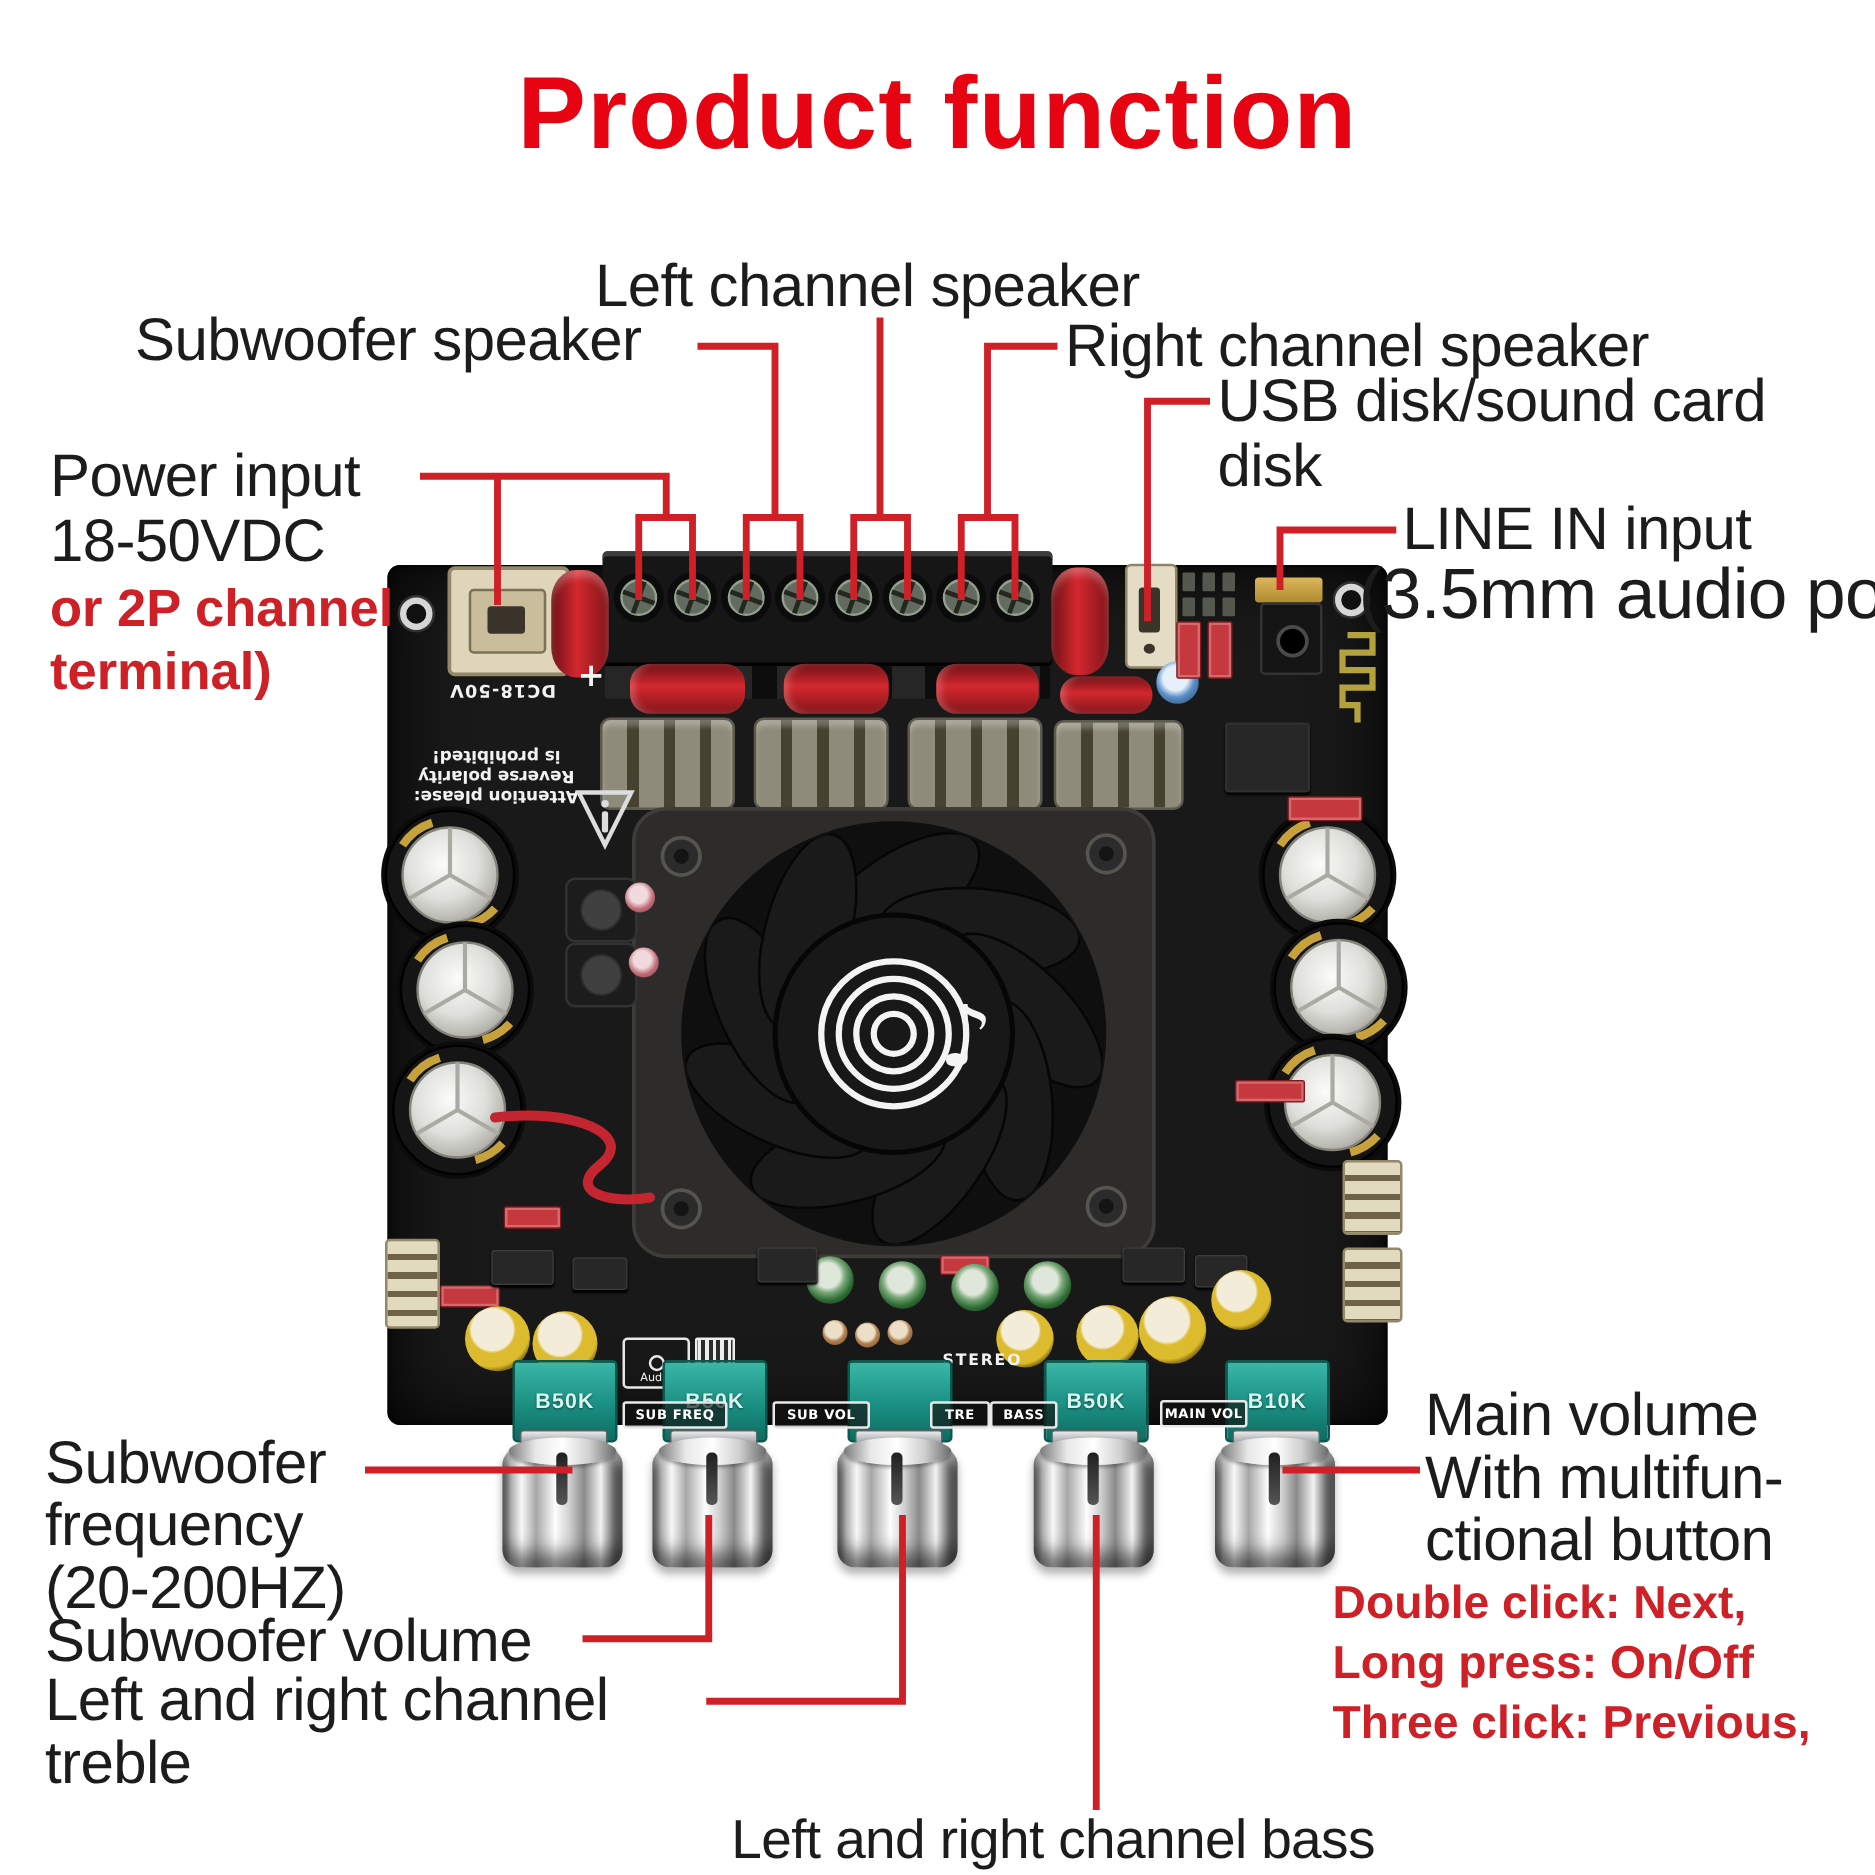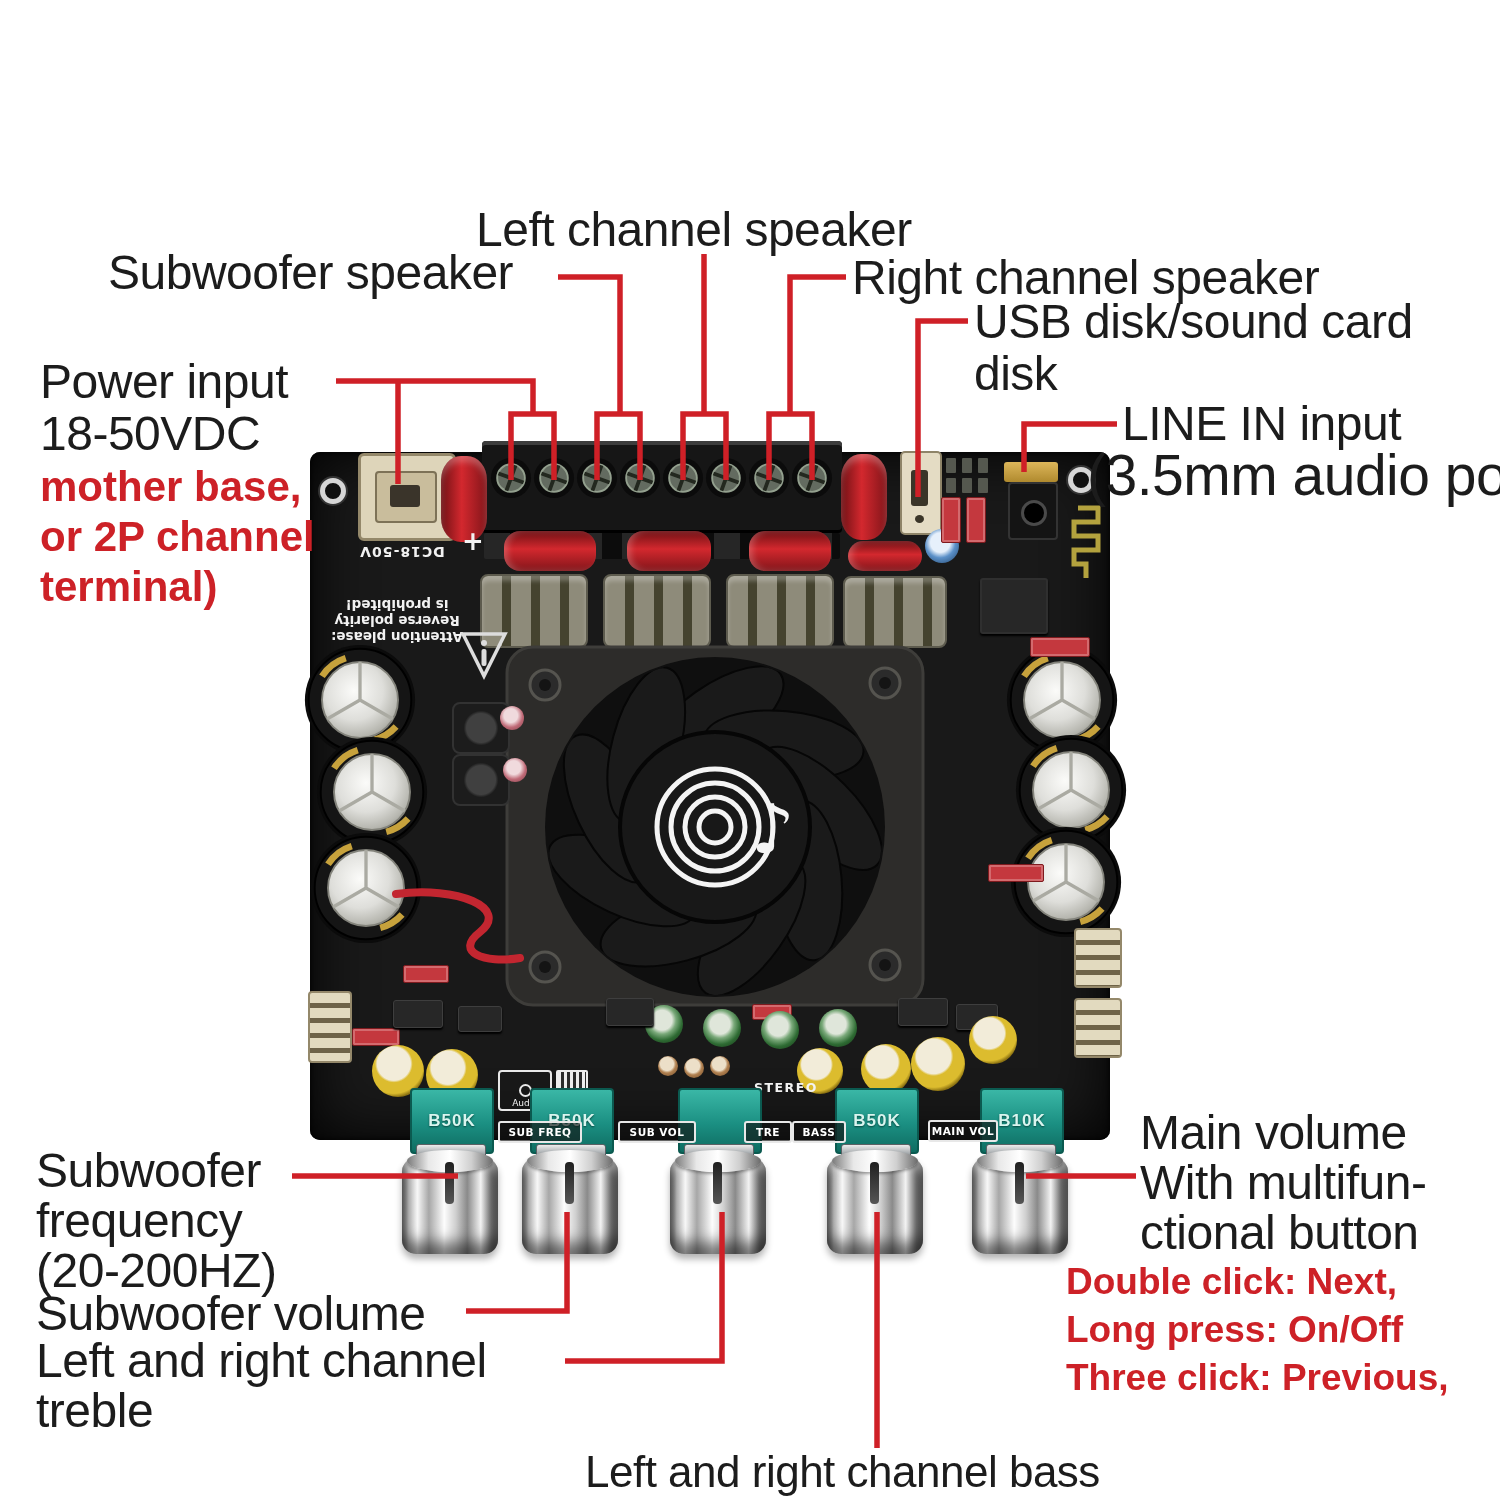--- a/index.html
+++ b/index.html
@@ -88,20 +88,21 @@
       <symbol id="scrSym" viewBox="0 0 44 44">
         <circle cx="22" cy="22" r="21" fill="#0b0b0b"></circle>
         <circle cx="22" cy="22" r="14.5" fill="#636b60" stroke="#93a08e" stroke-width="2"></circle>
         <g stroke="#23281f" stroke-width="4" transform="rotate(20 22 22)">
             <path d="M8 22 H36 M22 8 V36" fill="none"></path>
           </g>
       </symbol>
     </defs>
   </svg>
 
+  <div class="title">Product function</div>
 
   <div class="board a"></div>
 
   <div class="a hole" style="left:320px;top:478px;width:16px;height:16px"></div>
   <div class="a hole" style="left:1068px;top:467px;width:16px;height:16px"></div>
 
   <div class="a" style="left:358px;top:453px;width:92px;height:82px;background:#ded5ba;border:3px solid #94886a;border-radius:6px">
     <div class="a" style="left:14px;top:15px;width:58px;height:48px;background:#c9bd9c;border:2px solid #7d7257;border-radius:4px"></div>
     <div class="a" style="left:29px;top:29px;width:30px;height:22px;background:#3a342a;border-radius:3px"></div>
   </div>
@@ -362,21 +363,20 @@
     <path d="M565 1361 H722 V1212"></path>
     <path d="M877 1212 V1448"></path>
     <path d="M1026 1176 H1136"></path>
   </svg>
 
   <div class="callout" style="left:40px;top:356px">
     <span>Power input</span>
     <span>18-50VDC</span>
   </div>
   <div class="rednote" style="left:40px;top:462px">
-    <span>mother base,</span>
     <span>or 2P channel</span>
     <span>terminal)</span>
   </div>
   <div class="callout" style="left:108px;top:247px">Subwoofer speaker</div>
   <div class="callout" style="left:476px;top:204px">Left channel speaker</div>
   <div class="callout" style="left:852px;top:252px">Right channel speaker</div>
   <div class="callout" style="left:974px;top:296px">
     <span>USB disk/sound card</span>
     <span>disk</span>
   </div>

